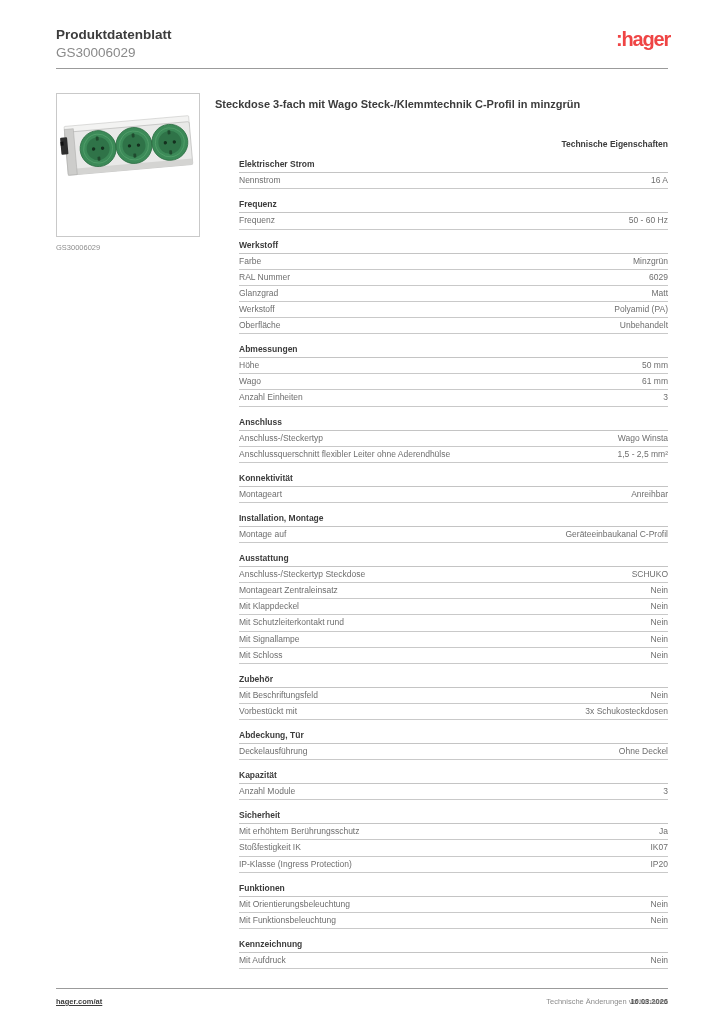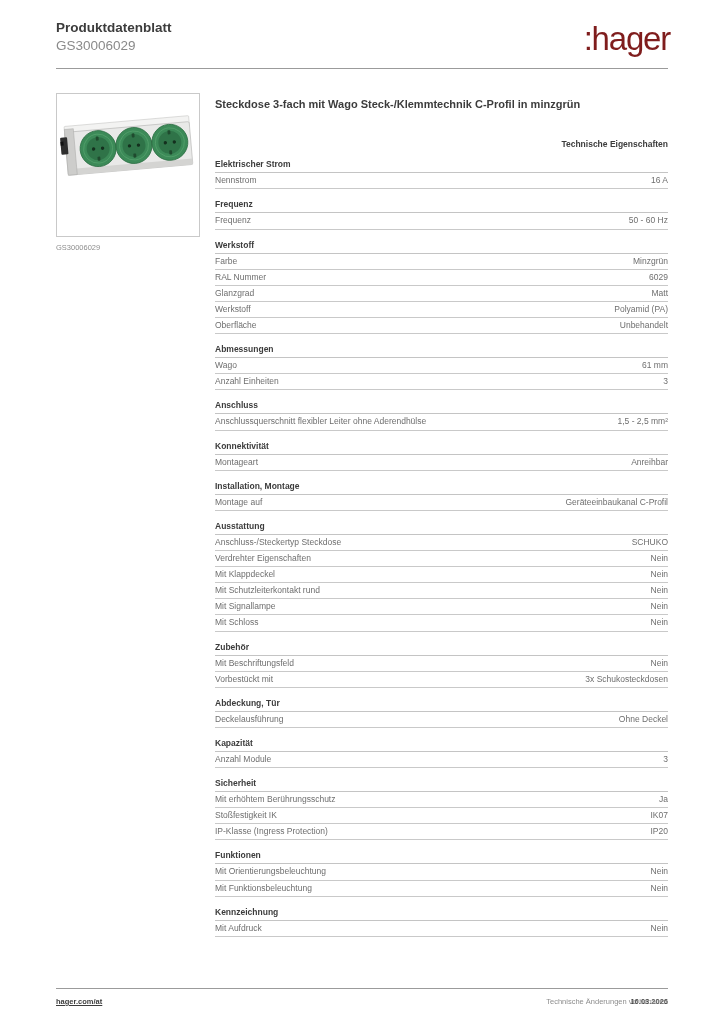--- a/index.html
+++ b/index.html
@@ -9,40 +9,40 @@
     width: 724px;
     height: 1024px;
     background: #ffffff;
     font-family: "Liberation Sans", sans-serif;
     overflow: hidden;
   }
   .header {
     position: absolute;
     left: 56px;
     right: 54px;
-    top: 19px;
+    top: 26px;
     display: flex;
     justify-content: space-between;
     align-items: flex-start;
   }
   .doc-title {
     font-size: 13.5px;
     font-weight: bold;
     color: #3c3c3c;
     line-height: 1.35;
   }
   .doc-code {
     font-size: 13.5px;
     color: #8a8a8a;
     line-height: 1.35;
   }
   .logo {
-    font-size: 33px;
-    font-weight: normal;
-    color: #7f1d1d;
+    font-size: 20px;
+    font-weight: bold;
+    color: #ef4444;
     letter-spacing: -1.2px;
     line-height: 1.1;
     margin-top: 2px;
   }
   .header-rule {
     position: absolute;
     left: 56px;
     right: 56px;
     top: 68px;
     height: 1px;
@@ -77,21 +77,21 @@
     line-height: 1.3;
   }
   .tech-heading {
     font-size: 8.5px;
     font-weight: bold;
     color: #3c3c3c;
     margin-top: 28px;
     text-align: right;
   }
   .sections { margin-top: 7px; }
-  .section { margin-top: 10px; }
+  .section { margin-top: 10px; margin-left: 24px; }
   .section-title {
     font-size: 8.5px;
     font-weight: bold;
     color: #3c3c3c;
     padding-bottom: 3px;
     border-bottom: 1px solid #c4c4c4;
   }
   .row {
     display: flex;
     justify-content: space-between;
@@ -229,31 +229,39 @@
               <span class="value">Polyamid (PA)</span>
             </div>
             <div class="row">
               <span class="label">Oberfläche</span>
               <span class="value">Unbehandelt</span>
             </div>
           </div>
           <div class="section">
             <div class="section-title">Abmessungen</div>
             <div class="row">
+              <span class="label">Höhe</span>
+              <span class="value">50 mm</span>
+            </div>
+            <div class="row">
               <span class="label">Wago</span>
               <span class="value">61 mm</span>
             </div>
             <div class="row">
               <span class="label">Anzahl Einheiten</span>
               <span class="value">3</span>
             </div>
           </div>
           <div class="section">
             <div class="section-title">Anschluss</div>
             <div class="row">
+              <span class="label">Anschluss-/Steckertyp</span>
+              <span class="value">Wago Winsta</span>
+            </div>
+            <div class="row">
               <span class="label">Anschlussquerschnitt flexibler Leiter ohne Aderendhülse</span>
               <span class="value">1,5 - 2,5 mm²</span>
             </div>
           </div>
           <div class="section">
             <div class="section-title">Konnektivität</div>
             <div class="row">
               <span class="label">Montageart</span>
               <span class="value">Anreihbar</span>
             </div>
@@ -265,21 +273,21 @@
               <span class="value">Geräteeinbaukanal C-Profil</span>
             </div>
           </div>
           <div class="section">
             <div class="section-title">Ausstattung</div>
             <div class="row">
               <span class="label">Anschluss-/Steckertyp Steckdose</span>
               <span class="value">SCHUKO</span>
             </div>
             <div class="row">
-              <span class="label">Verdrehter Eigenschaften</span>
+              <span class="label">Montageart Zentraleinsatz</span>
               <span class="value">Nein</span>
             </div>
             <div class="row">
               <span class="label">Mit Klappdeckel</span>
               <span class="value">Nein</span>
             </div>
             <div class="row">
               <span class="label">Mit Schutzleiterkontakt rund</span>
               <span class="value">Nein</span>
             </div>

